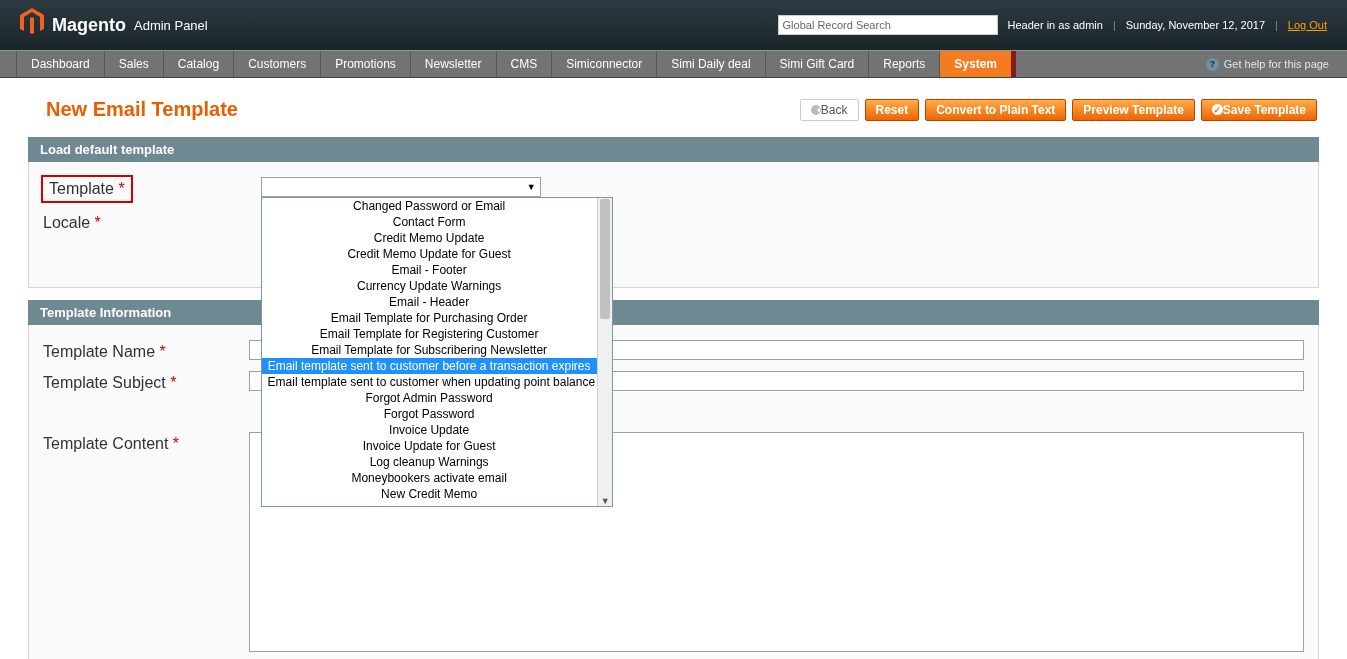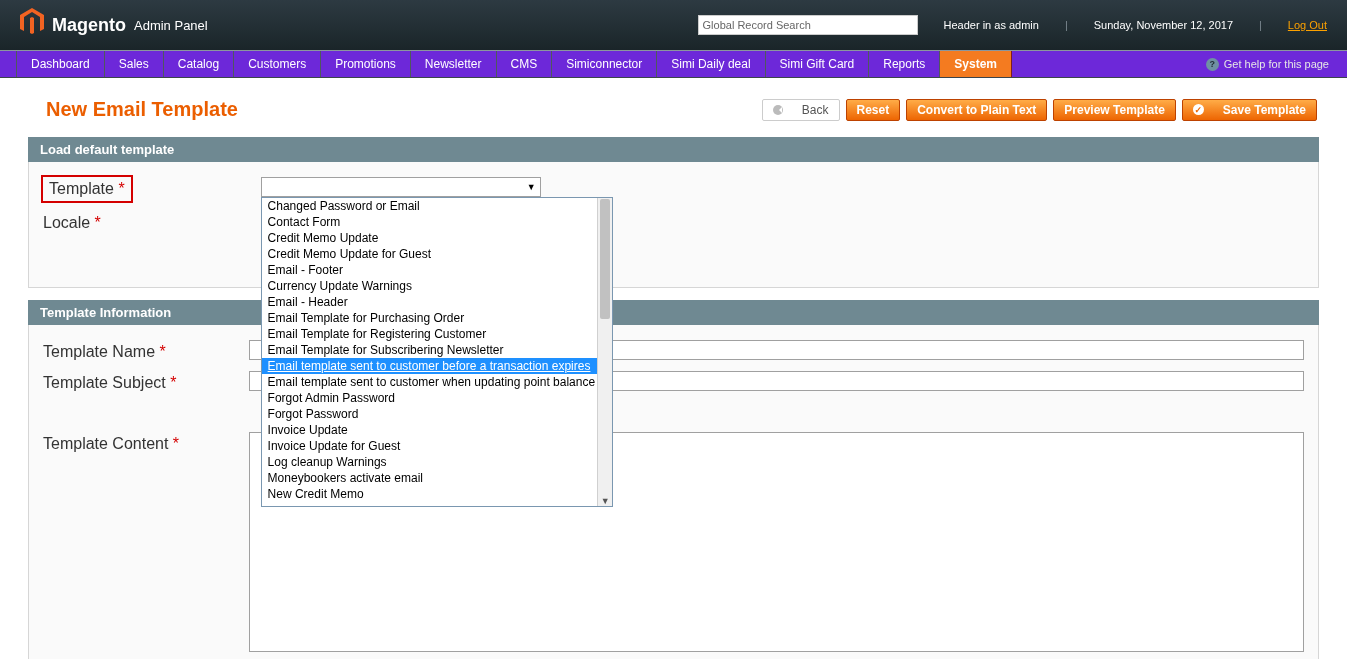--- a/index.html
+++ b/index.html
@@ -4,59 +4,59 @@
 <style>
 * { margin: 0; padding: 0; box-sizing: border-box; }
 body { font-family: Arial, Helvetica, sans-serif; font-size: 12px; background: #fff; }
 
 
 .header { background: linear-gradient(to bottom, #2d3a42, #1a2529); height: 50px; display: flex; align-items: center; padding: 0 20px; color: #fff; }
 .logo-wrap { display: flex; align-items: center; gap: 8px; }
 .logo-icon { color: #f26322; font-size: 26px; }
 .logo-text { font-size: 18px; font-weight: bold; color: #fff; }
 .logo-sub { font-size: 13px; font-weight: normal; color: #fff; }
-.header-right { margin-left: auto; display: flex; align-items: center; gap: 26px; font-size: 11px; }
+.header-right { margin-left: auto; display: flex; align-items: center; gap: 10px; font-size: 11px; }
 .search-box { width: 220px; height: 20px; padding: 2px 4px; font-size: 11px; border: 1px solid #ccc; background: #fff; color: #666; }
 .header-right a { color: #fca100; text-decoration: underline; }
 .sep { color: #7b8890; }
 
 
-.nav { background: #6d28d9; display: flex; align-items: center; height: 28px; border-top: 1px solid #8b969d; border-bottom: 1px solid #3b444a; justify-content: center;}
+.nav { background: #737373; display: flex; align-items: center; height: 28px; border-top: 1px solid #8b969d; border-bottom: 1px solid #3b444a; justify-content: center;}
 .nav-item { color: #fff; font-size: 12px; padding: 0 14px; height: 100%; display: flex; align-items: center; border-right: 1px solid #4f585e; cursor: pointer; }
 .nav-item.first { border-left: 1px solid #4f585e; margin-left: 16px;}
-.nav-item.active { background: #f47b20; font-weight: bold; border-right: 1px solid #7f1d1d; }
+.nav-item.active { background: #f47b20; font-weight: bold; border-right: 5px solid #7f1d1d; }
 .nav-help { margin-left: auto; margin-right: 18px; display: flex; align-items: center; gap: 5px; color: #e6e6e6; cursor: pointer; font-size: 11px;}
 .help-icon { width: 13px; height: 13px; border-radius: 50%; background: #6f91a3; display:inline-flex; align-items:center; justify-content:center; font-size: 9px; color:#1e2b32; font-weight:bold;}
 
 
 .page-head { display: flex; align-items: center; padding: 20px 30px 16px 46px; }
 .page-title { color: #eb5e00; font-size: 20px; font-weight: bold; }
 .btn-row { margin-left: auto; display: flex; gap: 6px; }
-.btn { height: 22px; padding: 0 10px; border-radius: 2px; font-size: 12px; color: #fff; display: inline-flex; align-items: center; gap: 19px; cursor: pointer; border: none; font-weight: bold;}
+.btn { height: 22px; padding: 0 10px; border-radius: 2px; font-size: 12px; color: #fff; display: inline-flex; align-items: center; gap: 0; cursor: pointer; border: none; font-weight: bold;}
 .btn-back { background: #fff; color: #555; border: 1px solid #ccc; font-weight:normal;}
 .btn-back .bi { width:10px; height:10px; border-radius:50%; background:#bbb; display:inline-block; position:relative;}
 .btn-back .bi::after{content:"";position:absolute;left:3px;top:2px;border:3px solid transparent;border-right-color:#fff;}
 .btn-orange { background: linear-gradient(#ffac47,#ed6502); border:1px solid #bd4200;}
 .sv-icon{width:11px;height:11px;border-radius:50%;background:#fff;display:inline-flex;align-items:center;justify-content:center;color:#ed6502;font-size:9px;font-weight:bold;}
 
 
 .section { margin: 0 28px 0 28px; }
 .section-head { background: #6f8992; color: #fff; font-weight: bold; padding: 5px 12px; font-size: 13px;}
 .section-body { background: #fafafa; border: 1px solid #d6d6d6; border-top: none; padding: 10px 14px; }
 .fld-row { display: flex; align-items: flex-start; padding: 5px 0; }
 .fld-label { width: 206px; font-size: 16px; color: #333; padding-top: 3px;}
 .fld-label.hl { outline: 2px solid #d40000; padding: 3px 6px; width: auto; min-width: 58px; }
 .req { color: #d40000; }
 .fld-ctrl { flex: 1; position: relative;}
 .sel-closed { width: 280px; height: 20px; border: 1px solid #a0a0a0; background: #fff; text-align: right; padding-right: 4px; color: #000; display:flex; align-items:center; justify-content:flex-end;}
 .sel-closed::after{content:"▼"; font-size:9px;}
 .dropdown-open { position: absolute; top: 20px; left: 0; width: 352px; height: 310px; border: 1px solid #7a97b0; background: #fff; z-index: 50; overflow: hidden; display:flex;}
-.dd-list{flex:1; overflow:auto;}
+.dd-list{flex:1; overflow:auto;text-align:center;}
 .dd-item { padding: 1px 6px; font-size: 12px; color: #000; cursor: pointer; white-space: nowrap;}
-.dd-item.sel { background: #1e90ff; color: #fff; text-decoration: underline; }
+.dd-item.sel { background: #1e90ff; color: #fff; }
 .dd-scroll{width:15px;background:#f0f0f0;border-left:1px solid #d0d0d0;position:relative;}
 .dd-thumb{position:absolute;left:2px;right:2px;top:1px;height:120px;background:#c1c1c1;border-radius:2px;}
 .dd-arrow{position:absolute;left:3px;width:9px;height:9px;font-size:9px;color:#555;text-align:center;}
 .txt-input{width:100%; height:20px; border:1px solid #a0a0a0; background:#fff;}
 .gap{height:12px;}
 .content-area{min-height:220px; background:#fff;}
 </style>
 </head>
 <body>
 

